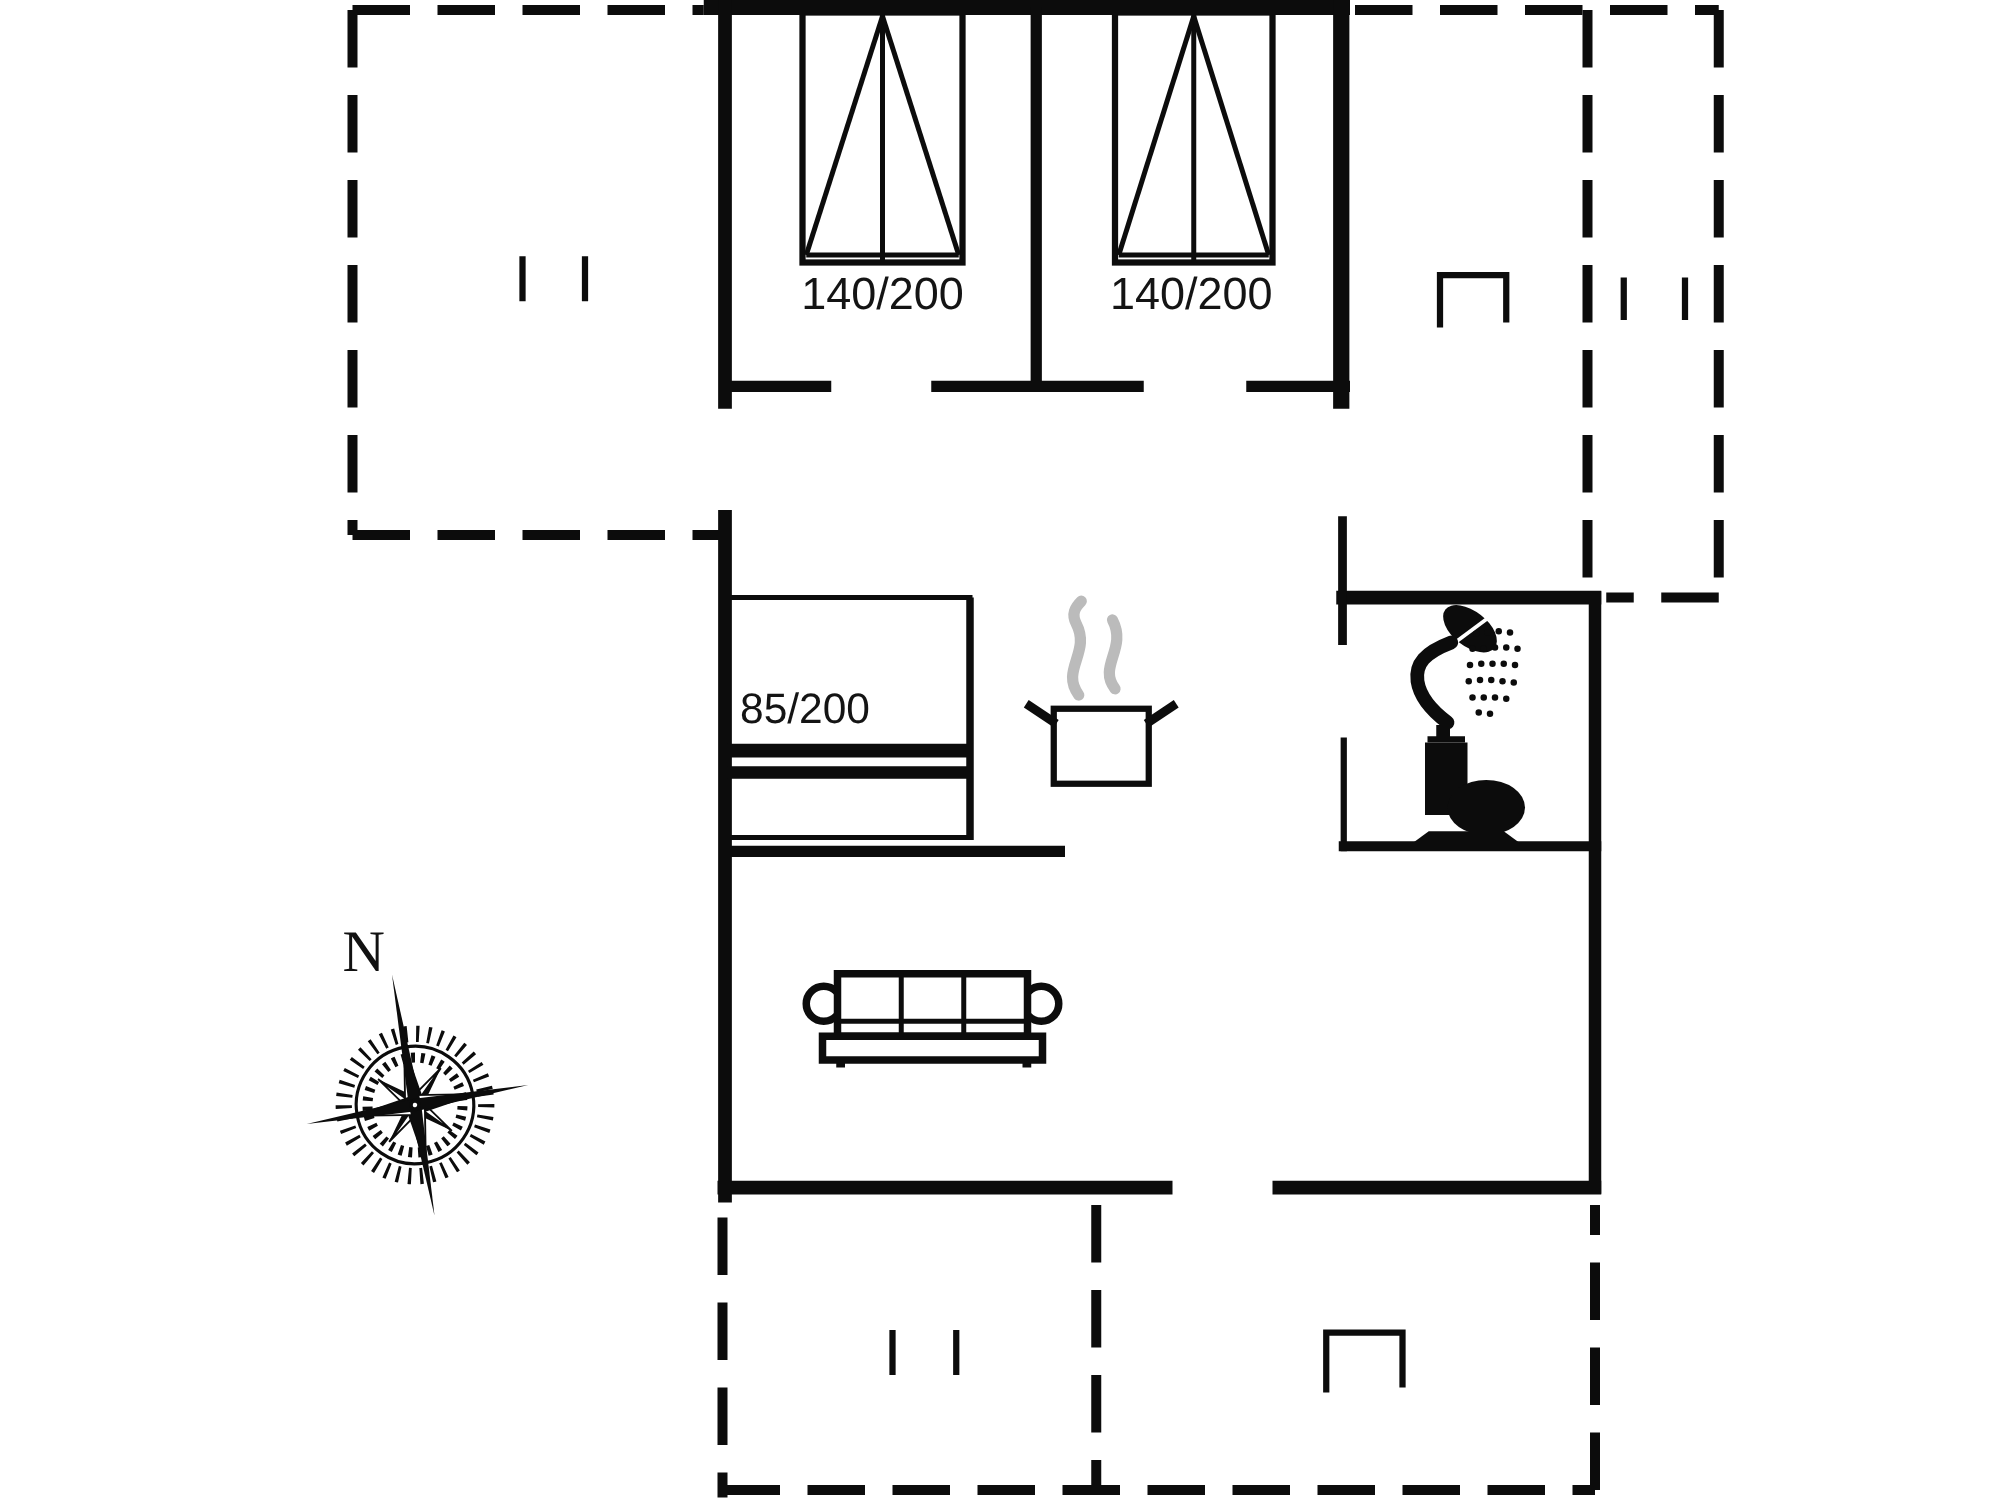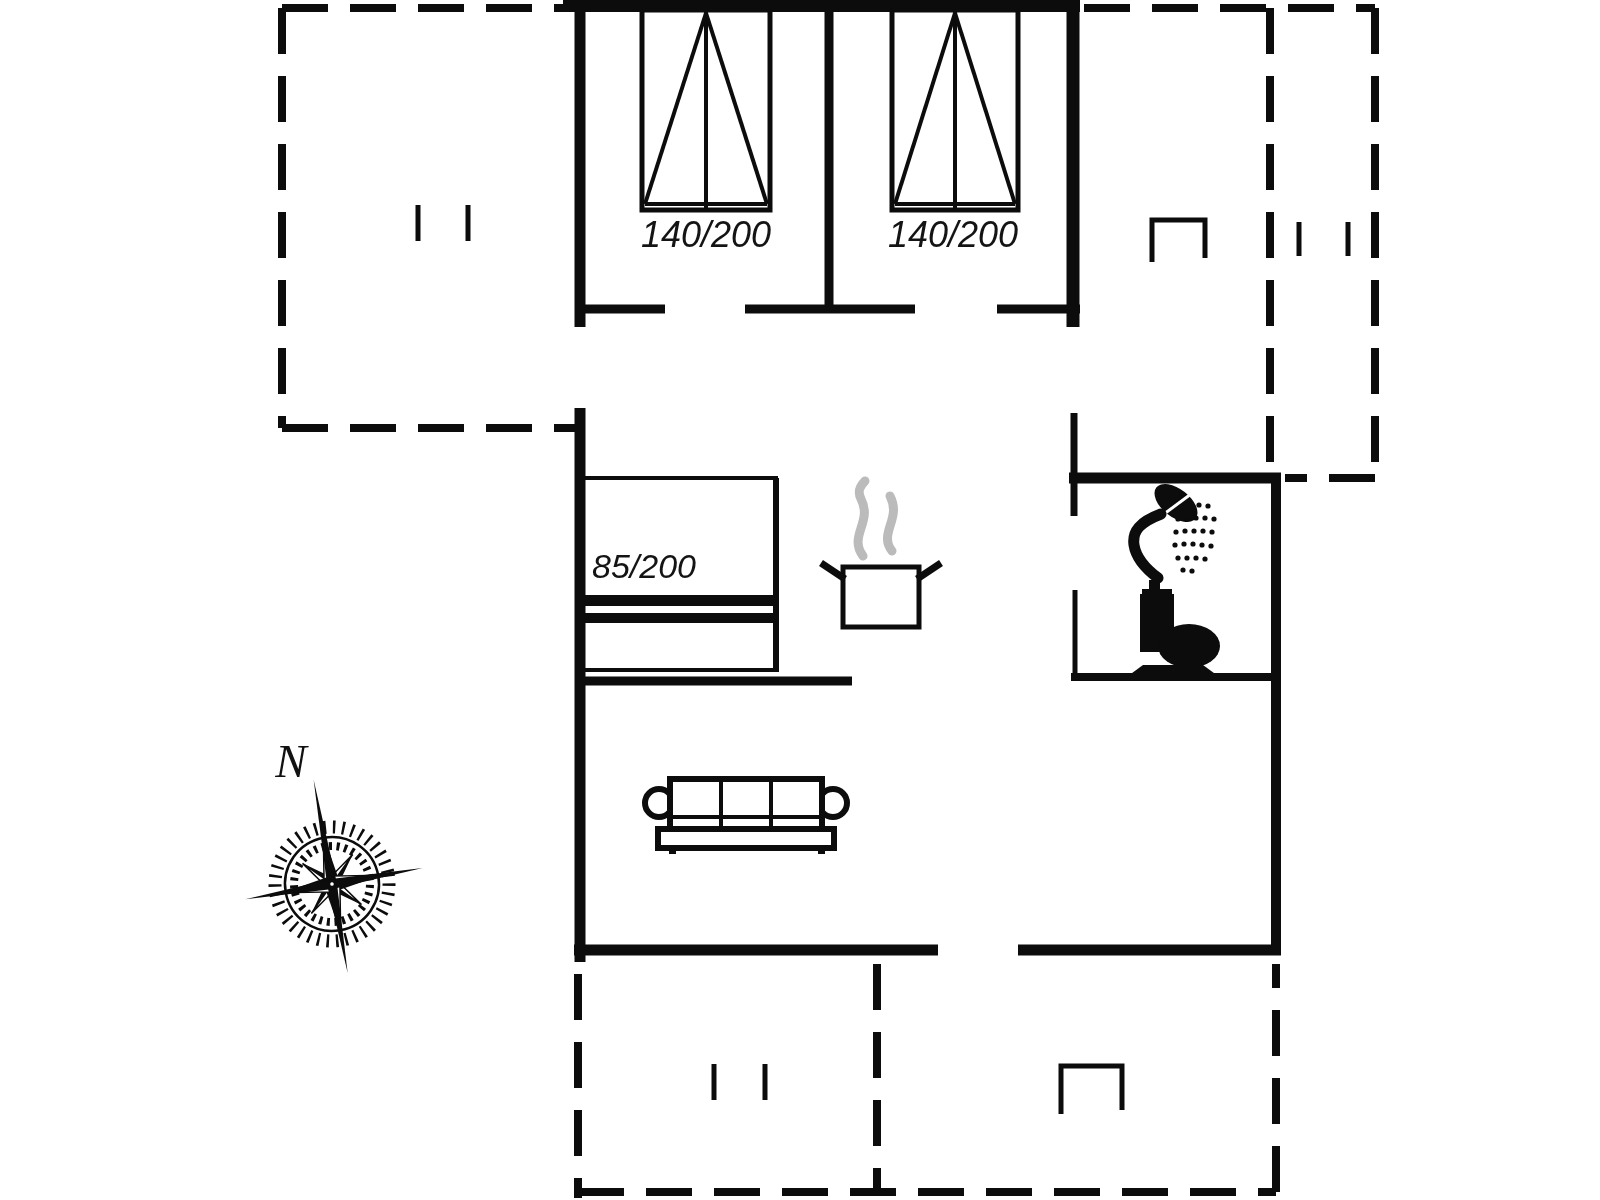--- a/index.html
+++ b/index.html
@@ -2,21 +2,20 @@
 <html><head>
 <meta charset="utf-8">
 <style>
   html,body{margin:0;padding:0;background:#ffffff;}
   .canvas{
     position:relative;
     width:1600px;height:1200px;
     background:#ffffff;
     overflow:hidden;
     font-family:"Liberation Sans",sans-serif;
-    font-style:italic;
   }
   svg{position:absolute;left:0;top:0;}
   .ink{stroke:#0c0c0c;}
   .fillink{fill:#0c0c0c;}
   .nofill{fill:none;}
   .dashed{stroke:#0c0c0c;stroke-width:8;stroke-dasharray:46 22;fill:none;}
   .tick{stroke:#0c0c0c;stroke-width:5;}
   .bracket{stroke:#0c0c0c;stroke-width:5;fill:none;}
   .bedline{stroke:#0c0c0c;stroke-width:4;fill:none;}
   .bedrect{stroke:#0c0c0c;stroke-width:5;fill:#ffffff;}

